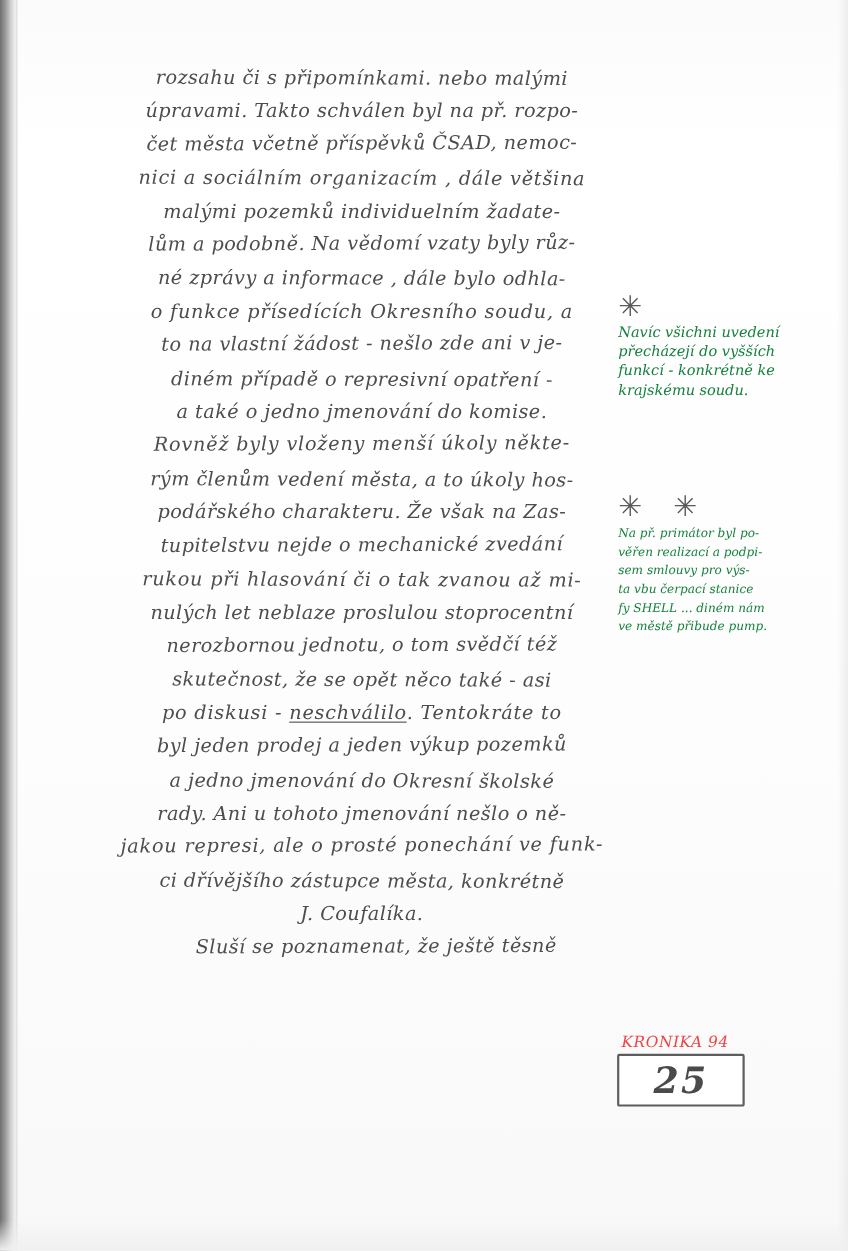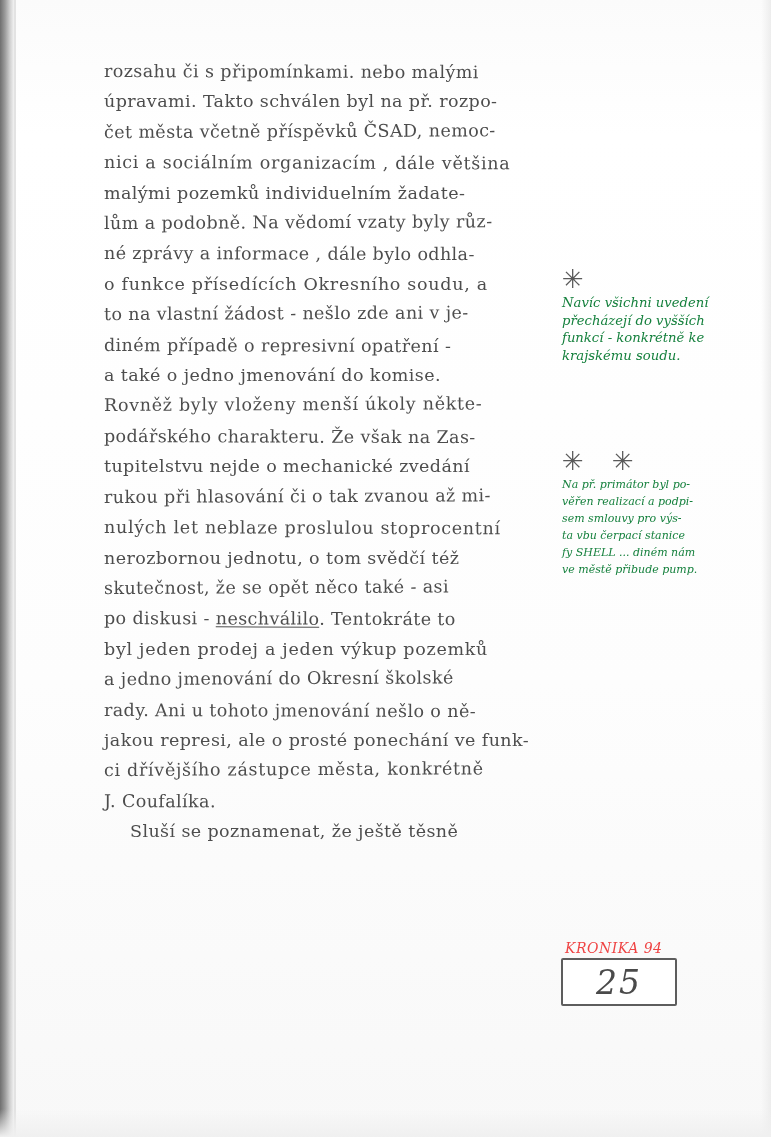--- a/index.html
+++ b/index.html
@@ -55,21 +55,23 @@
   .edge-shadow-bottom {
     position: absolute;
     left: 0; bottom: 0;
     width: 771px; height: 28px;
     background: linear-gradient(to top, #f0f0f0, rgba(255,255,255,0));
   }
 
   
   .handwriting {
     font-family: "DejaVu Serif", serif;
+    font-style: italic;
     color: #4a4a4a;
+    text-align: center;
     -webkit-font-smoothing: antialiased;
   }
 
   #main-text {
     position: absolute;
     left: 104px;
     top: 56px;
     width: 450px;
   }
   #main-text .line {
@@ -141,21 +143,21 @@
     width: 112px;
     height: 44px;
     display: flex;
     align-items: center;
     justify-content: center;
     background: #ffffff;
   }
   #stamp-number {
     font-family: "DejaVu Serif", serif;
     font-style: italic;
-    font-weight: normal;
+    font-weight: bold;
     font-size: 33px;
     color: #4a4a4a;
     letter-spacing: 2px;
   }
 </style>
 </head>
 <body>
 
 <div id="page-scan">
 
@@ -171,20 +173,21 @@
     <div class="line">čet města   včetně příspěvků ČSAD, nemoc-</div>
     <div class="line">nici a  sociálním organizacím , dále většina</div>
     <div class="line">malými pozemků individuelním žadate-</div>
     <div class="line">lům a podobně. Na vědomí vzaty byly růz-</div>
     <div class="line">né zprávy a informace , dále bylo odhla-</div>
     <div class="line">o funkce přísedících  Okresního soudu, a</div>
     <div class="line">to na vlastní žádost - nešlo zde ani v je-</div>
     <div class="line">diném případě o represivní opatření -</div>
     <div class="line">a také o jedno jmenování do komise.</div>
     <div class="line">Rovněž byly vloženy menší úkoly někte-</div>
+    <div class="line">rým členům vedení města, a to úkoly hos-</div>
     <div class="line">podářského charakteru. Že však na Zas-</div>
     <div class="line">tupitelstvu nejde o mechanické zvedání</div>
     <div class="line">rukou při hlasování či o tak zvanou až mi-</div>
     <div class="line">nulých let neblaze proslulou stoprocentní</div>
     <div class="line">nerozbornou jednotu, o tom svědčí též</div>
     <div class="line">skutečnost, že se opět něco také - asi</div>
     <div class="line">po diskusi - <span class="underline-word">neschválilo</span>. Tentokráte to</div>
     <div class="line">byl jeden prodej a jeden výkup pozemků</div>
     <div class="line">a jedno jmenování do Okresní školské</div>
     <div class="line">rady. Ani u tohoto jmenování nešlo o ně-</div>

